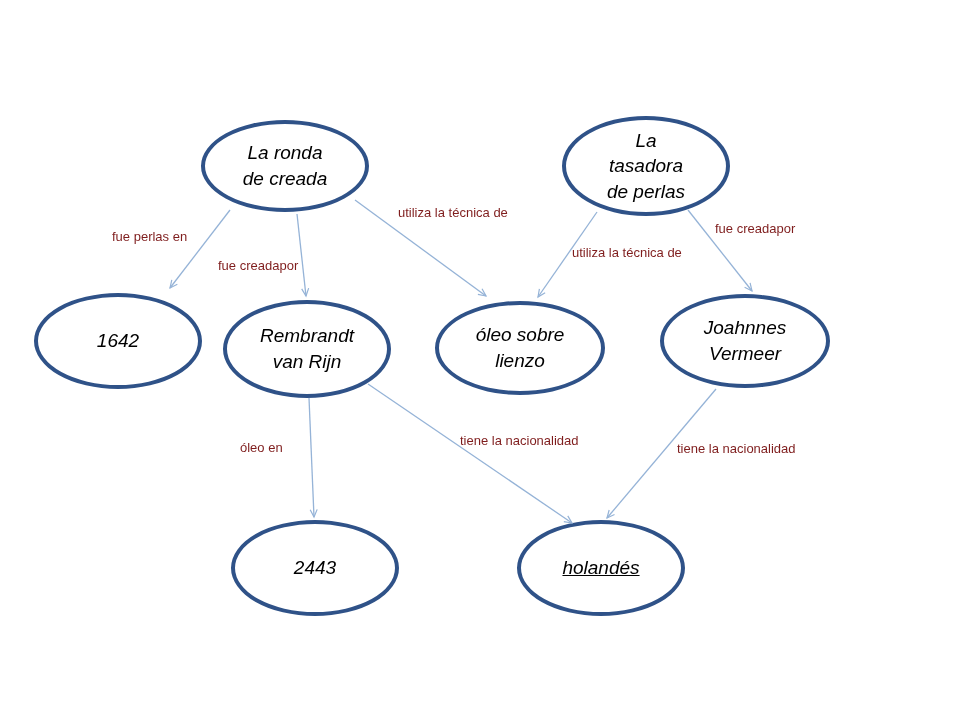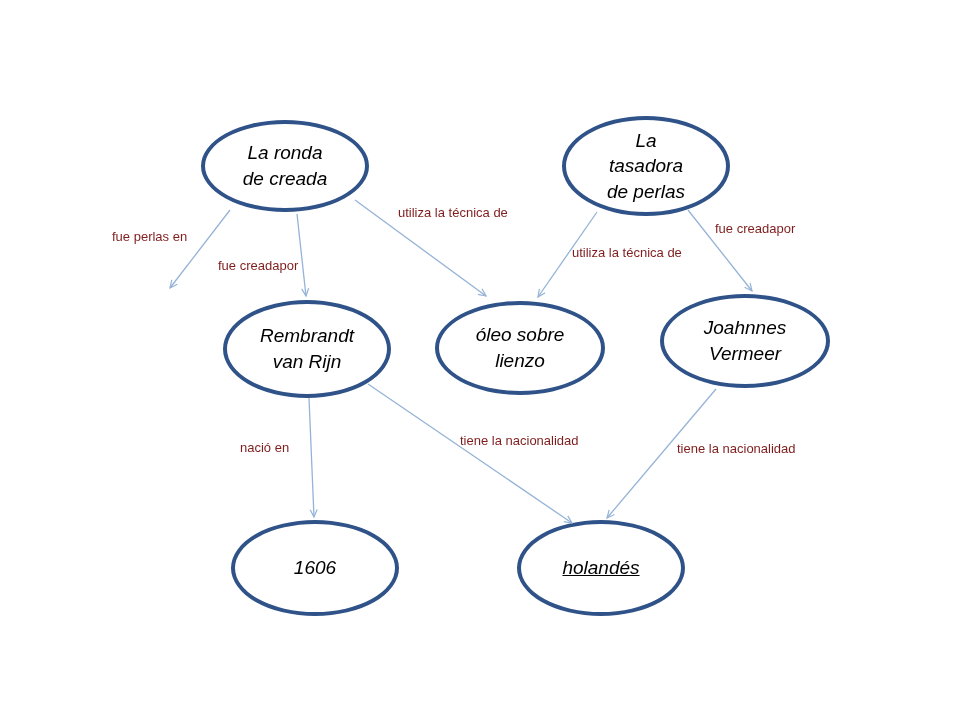--- a/index.html
+++ b/index.html
@@ -63,34 +63,37 @@
   <div class="node-layer" id="node-layer">
       <div class="node" style="left: 201px; top: 120px; width: 168px; height: 92px; border-color: rgb(47, 82, 136); background: rgb(255, 255, 255);">
         <span class="node-line">La ronda</span>
         <span class="node-line">de creada</span>
       </div>
       <div class="node" style="left: 562px; top: 116px; width: 168px; height: 100px; border-color: rgb(47, 82, 136); background: rgb(255, 255, 255);">
         <span class="node-line">La</span>
         <span class="node-line">tasadora</span>
         <span class="node-line">de perlas</span>
       </div>
+      <div class="node" style="left: 34px; top: 293px; width: 168px; height: 96px; border-color: rgb(47, 82, 136); background: rgb(255, 255, 255);">
+        <span class="node-line">1642</span>
+      </div>
       <div class="node" style="left: 435px; top: 301px; width: 170px; height: 94px; border-color: rgb(47, 82, 136); background: rgb(255, 255, 255);">
         <span class="node-line">óleo sobre</span>
         <span class="node-line">lienzo</span>
       </div>
       <div class="node" style="left: 223px; top: 300px; width: 168px; height: 98px; border-color: rgb(47, 82, 136); background: rgb(255, 255, 255);">
         <span class="node-line">Rembrandt</span>
         <span class="node-line">van Rijn</span>
       </div>
       <div class="node" style="left: 660px; top: 294px; width: 170px; height: 94px; border-color: rgb(47, 82, 136); background: rgb(255, 255, 255);">
         <span class="node-line">Joahnnes</span>
         <span class="node-line">Vermeer</span>
       </div>
       <div class="node" style="left: 231px; top: 520px; width: 168px; height: 96px; border-color: rgb(47, 82, 136); background: rgb(255, 255, 255);">
-        <span class="node-line">1606</span>
+        <span class="node-line">2443</span>
       </div>
       <div class="node" style="left: 517px; top: 520px; width: 168px; height: 96px; border-color: rgb(47, 82, 136); background: rgb(255, 255, 255); text-decoration: underline;">
         <span class="node-line">holandés</span>
       </div>
     </div>
   <svg class="edge-layer" id="edge-layer" width="960" height="720" viewBox="0 0 960 720" xmlns="http://www.w3.org/2000/svg">
     <defs>
       <marker id="arrowhead" markerUnits="userSpaceOnUse" markerWidth="11" markerHeight="10" refX="8.5" refY="4.5" orient="auto">
         <path id="arrowhead-path" d="M1,1 L8.5,4.5 L1,8" fill="none" stroke="#95B3D7" stroke-width="1.2"></path>
       </marker>
@@ -105,17 +108,17 @@
         <line x1="368" y1="384" x2="572" y2="523" stroke="#95B3D7" stroke-width="1.3" marker-end="url(#arrowhead)"></line>
         <line x1="716" y1="389" x2="607" y2="518" stroke="#95B3D7" stroke-width="1.3" marker-end="url(#arrowhead)"></line>
       </g>
   </svg>
   <div class="label-layer" id="label-layer">
       <div class="edge-label" style="left: 112px; top: 229px;">fue perlas en</div>
       <div class="edge-label" style="left: 218px; top: 258px;">fue creadapor</div>
       <div class="edge-label" style="left: 398px; top: 205px;">utiliza la técnica de</div>
       <div class="edge-label" style="left: 572px; top: 245px;">utiliza la técnica de</div>
       <div class="edge-label" style="left: 715px; top: 221px;">fue creadapor</div>
-      <div class="edge-label" style="left: 240px; top: 440px;">nació en</div>
+      <div class="edge-label" style="left: 240px; top: 440px;">óleo en</div>
       <div class="edge-label" style="left: 460px; top: 433px;">tiene la nacionalidad</div>
       <div class="edge-label" style="left: 677px; top: 441px;">tiene la nacionalidad</div>
     </div>
 </div>
 
 </body></html>

